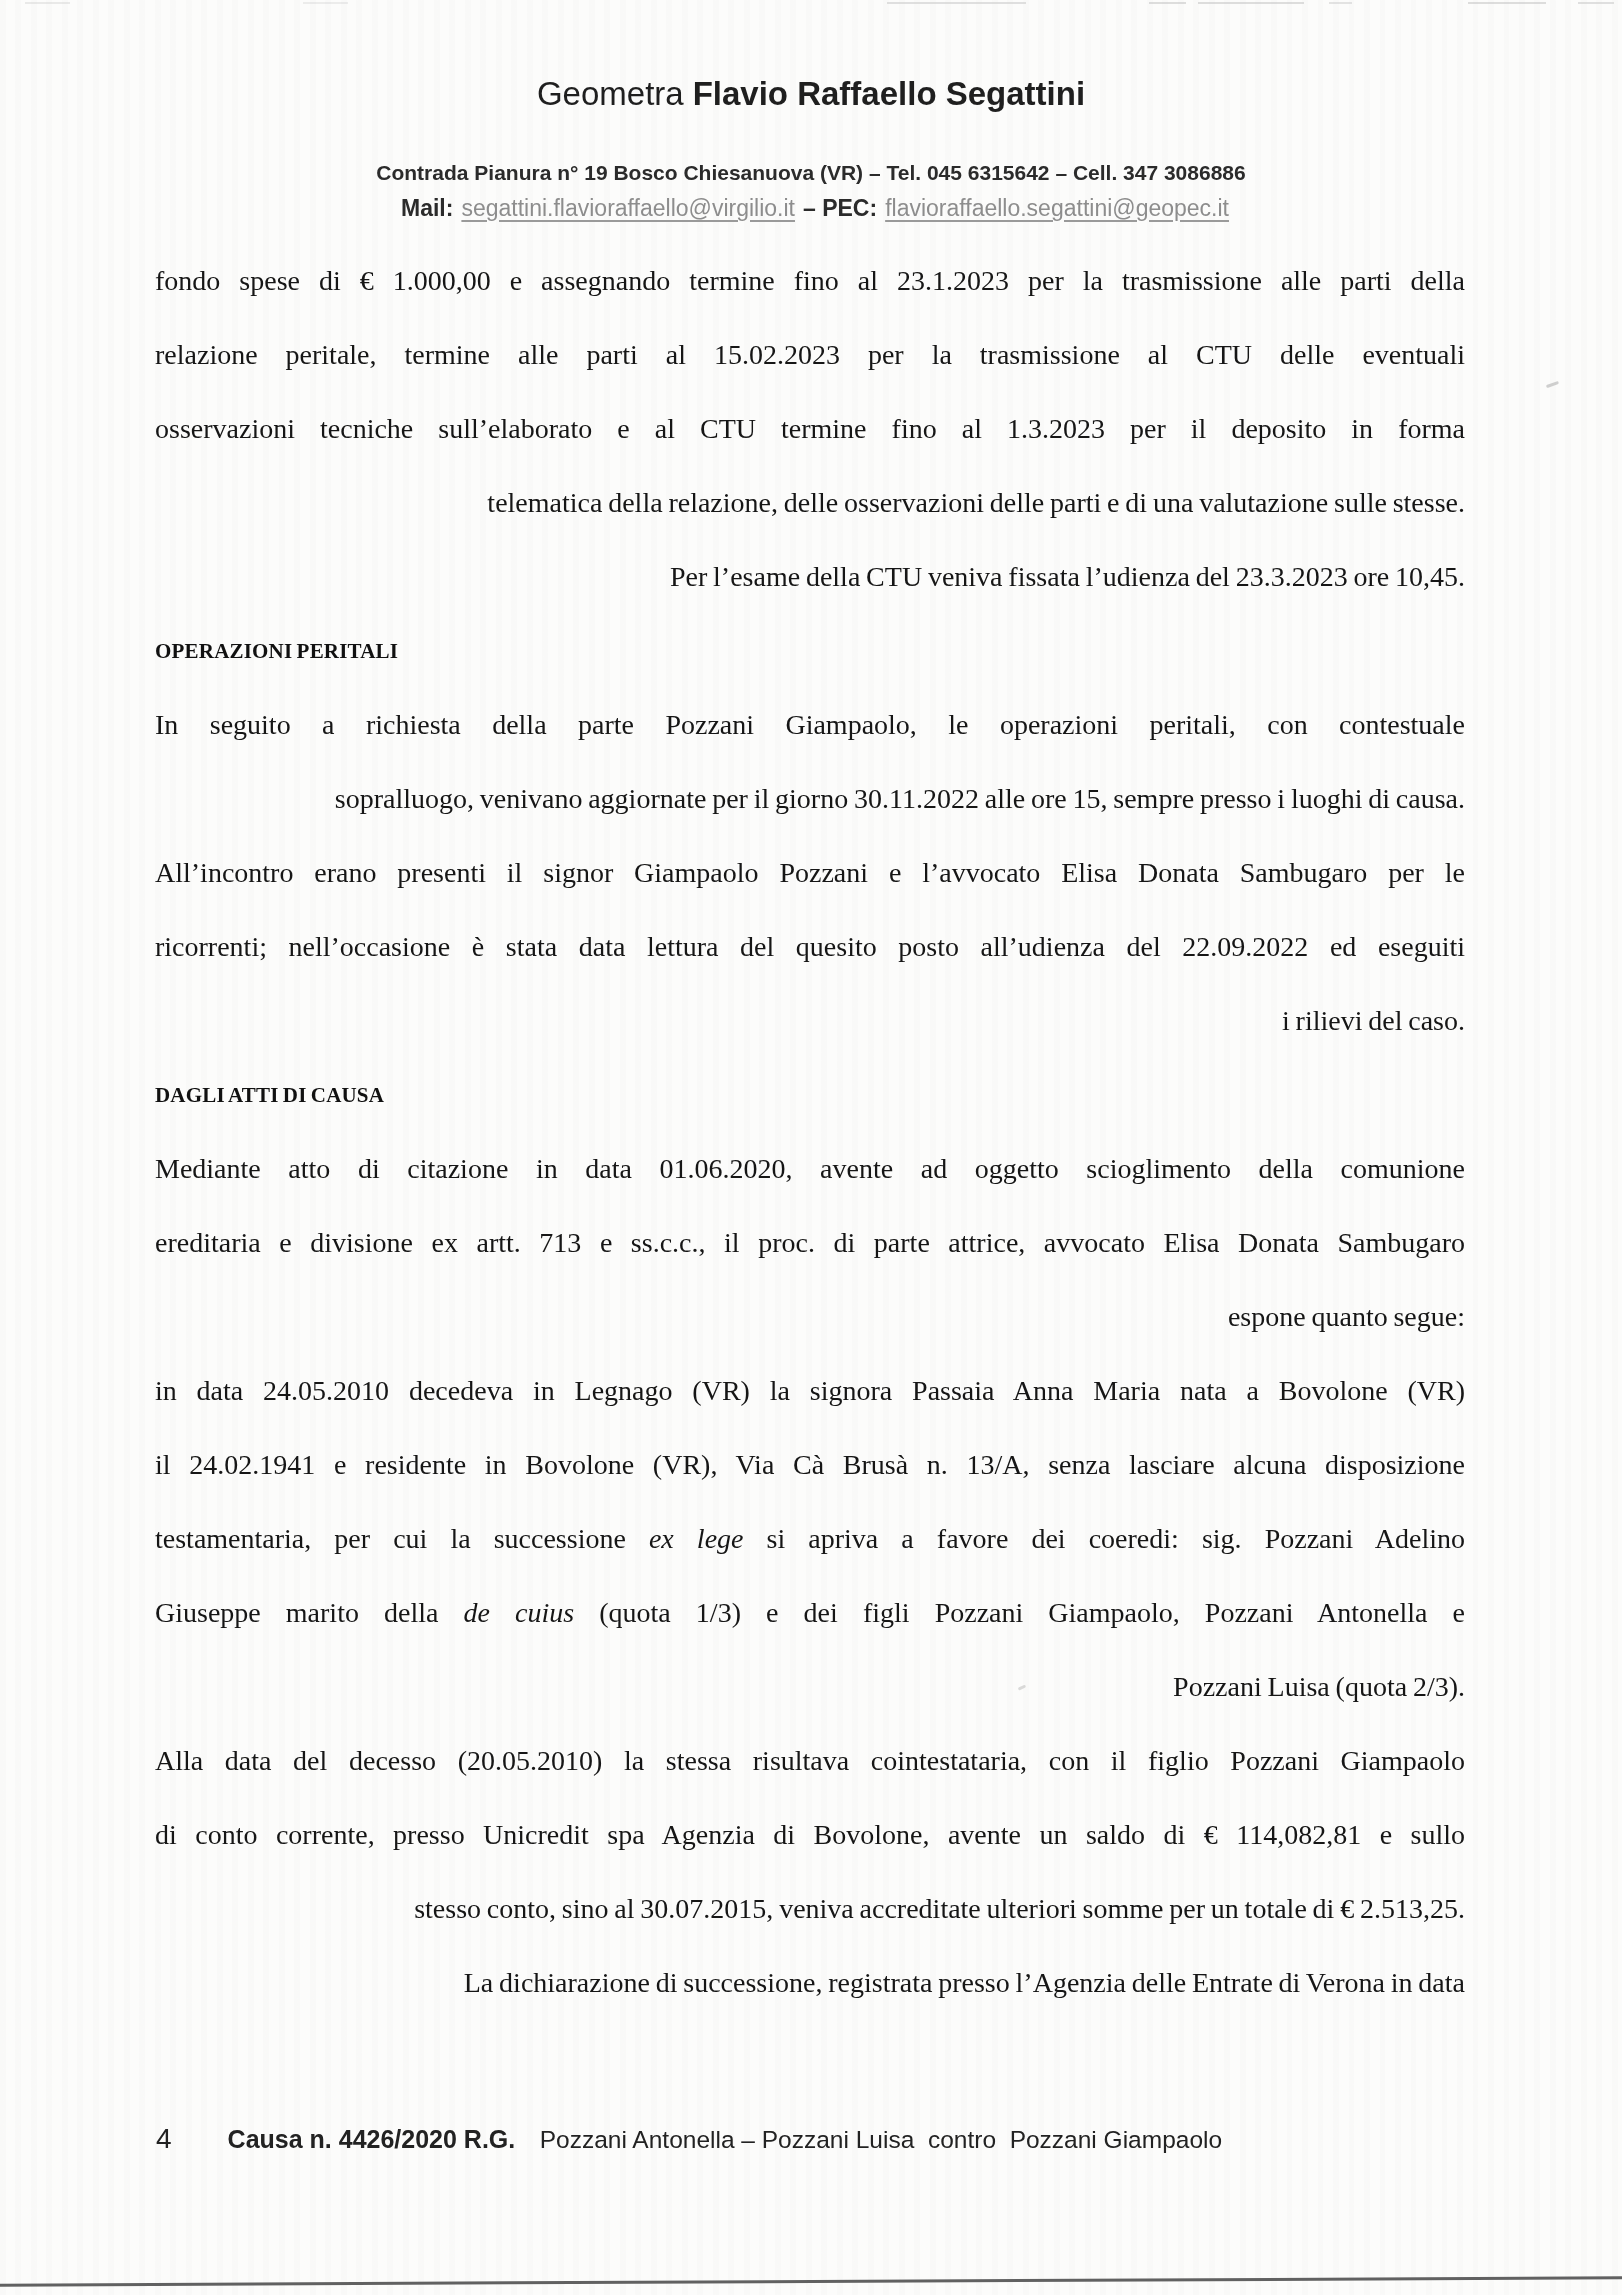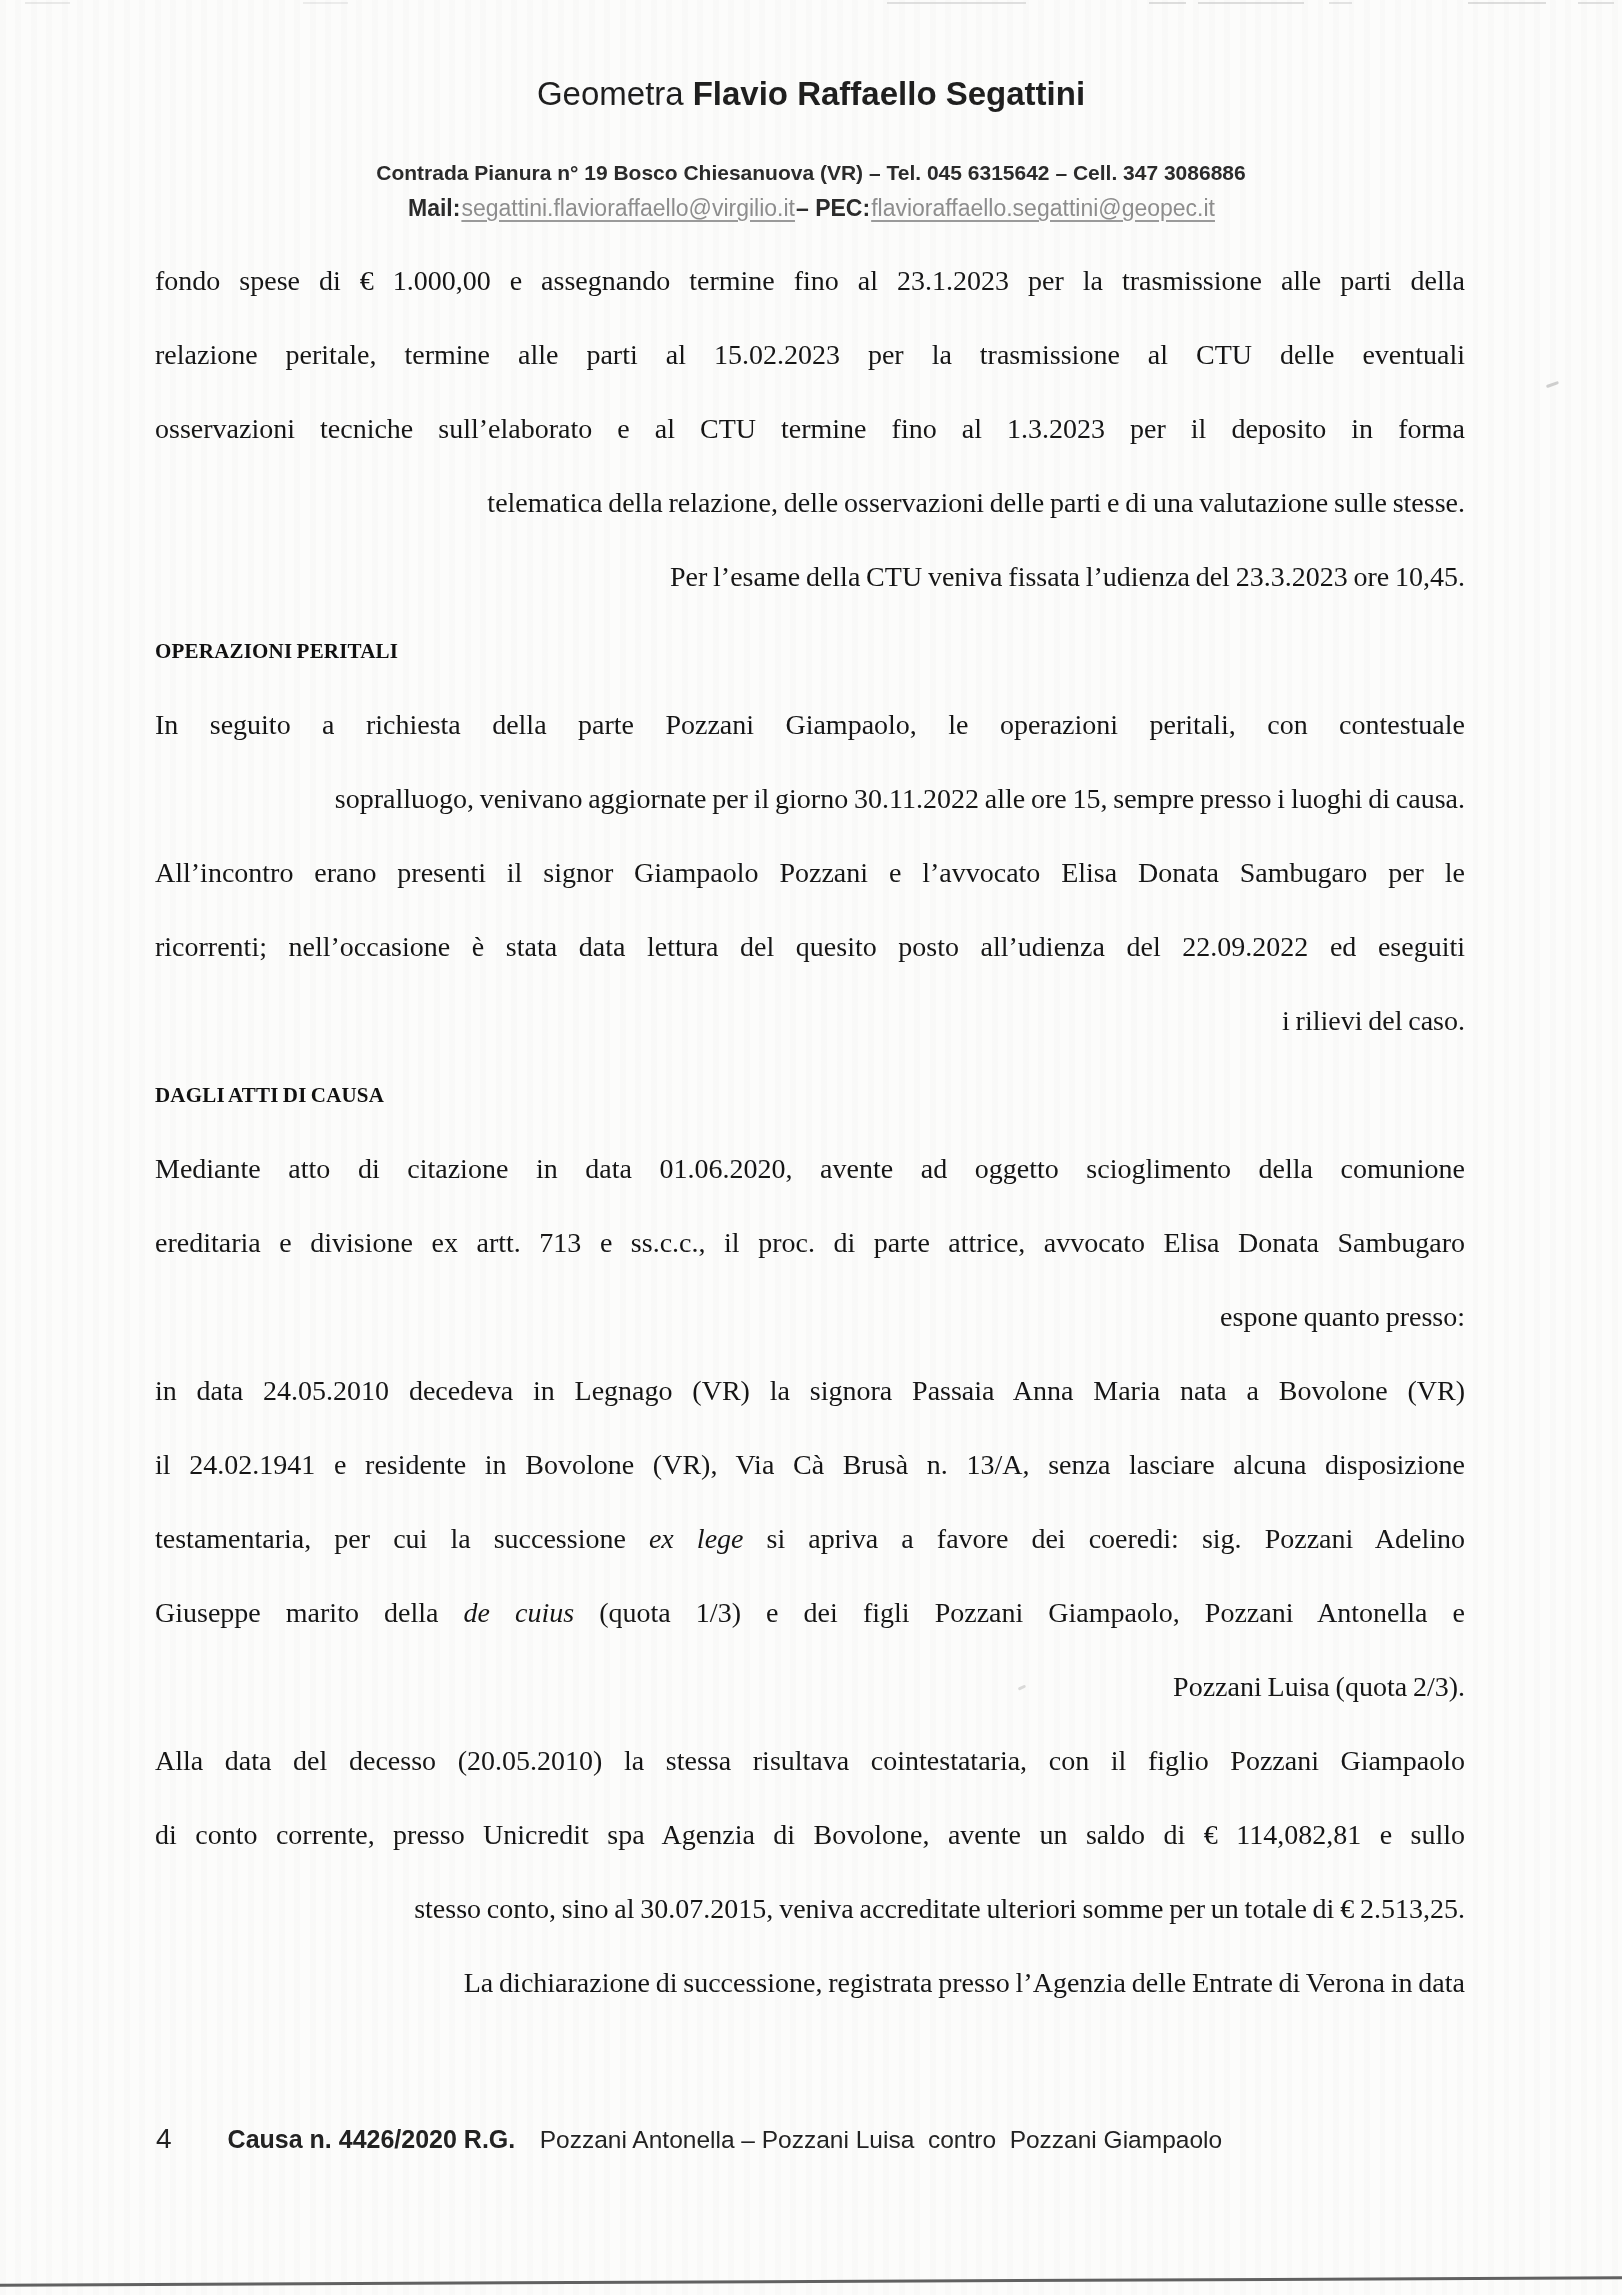--- a/index.html
+++ b/index.html
@@ -30,21 +30,21 @@
     text-align: center;
     font-family: "Liberation Sans", sans-serif;
     font-size: 21px; font-weight: 600; color: #2b2b2b;
   }
   .lh-mail {
     position: absolute; top: 195px; left: 0; right: 0;
     text-align: center;
     font-family: "Liberation Sans", sans-serif;
     font-size: 23px; color: #2b2b2b;
   }
-  .lh-mail .lbl   { font-weight: 600; margin: 0 1px; }
+  .lh-mail .lbl   { font-weight: 600; margin: 0 8px; }
   .lh-mail .email {
     font-weight: 400; color: #8d8d8d;
     text-decoration: underline;
     text-decoration-color: #9a9a9a;
     text-underline-offset: 4.1px;
   }
 
   
   .body-text {
     position: absolute; left: 155px; top: 244px; width: 1310px;
@@ -110,21 +110,21 @@
       <div class="line n"><span>Per l’esame della CTU veniva fissata l’udienza del 23.3.2023 ore 10,45.</span></div>
       <div class="line h"><span>OPERAZIONI PERITALI</span></div>
       <div class="line j"><span>In seguito a richiesta della parte Pozzani Giampaolo, le operazioni peritali, con contestuale</span></div>
       <div class="line n"><span>sopralluogo, venivano aggiornate per il giorno 30.11.2022 alle ore 15, sempre presso i luoghi di causa.</span></div>
       <div class="line j"><span>All’incontro erano presenti il signor Giampaolo Pozzani e l’avvocato Elisa Donata Sambugaro per le</span></div>
       <div class="line j"><span>ricorrenti; nell’occasione è stata data lettura del quesito posto all’udienza del 22.09.2022 ed eseguiti</span></div>
       <div class="line n"><span>i rilievi del caso.</span></div>
       <div class="line h"><span>DAGLI ATTI DI CAUSA</span></div>
       <div class="line j"><span>Mediante atto di citazione in data 01.06.2020, avente ad oggetto scioglimento della comunione</span></div>
       <div class="line j"><span>ereditaria e divisione ex artt. 713 e ss.c.c., il proc. di parte attrice, avvocato Elisa Donata Sambugaro</span></div>
-      <div class="line n"><span>espone quanto presso:</span></div>
+      <div class="line n"><span>espone quanto segue:</span></div>
       <div class="line j"><span>in data 24.05.2010 decedeva in Legnago (VR) la signora Passaia Anna Maria nata a Bovolone (VR)</span></div>
       <div class="line j"><span>il 24.02.1941 e residente in Bovolone (VR), Via Cà Brusà n. 13/A, senza lasciare alcuna disposizione</span></div>
       <div class="line j"><span>testamentaria, per cui la successione </span><span class="it">ex lege</span><span> si apriva a favore dei coeredi: sig. Pozzani Adelino</span></div>
       <div class="line j"><span>Giuseppe marito della </span><span class="it">de cuius</span><span> (quota 1/3) e dei figli Pozzani Giampaolo, Pozzani Antonella e</span></div>
       <div class="line n"><span>Pozzani Luisa (quota 2/3).</span></div>
       <div class="line j"><span>Alla data del decesso (20.05.2010) la stessa risultava cointestataria, con il figlio Pozzani Giampaolo</span></div>
       <div class="line j"><span>di conto corrente, presso Unicredit spa Agenzia di Bovolone, avente un saldo di € 114,082,81 e sullo</span></div>
       <div class="line n"><span>stesso conto, sino al 30.07.2015, veniva accreditate ulteriori somme per un totale di € 2.513,25.</span></div>
       <div class="line n"><span>La dichiarazione di successione, registrata presso l’Agenzia delle Entrate di Verona in data</span></div>
     </main>

